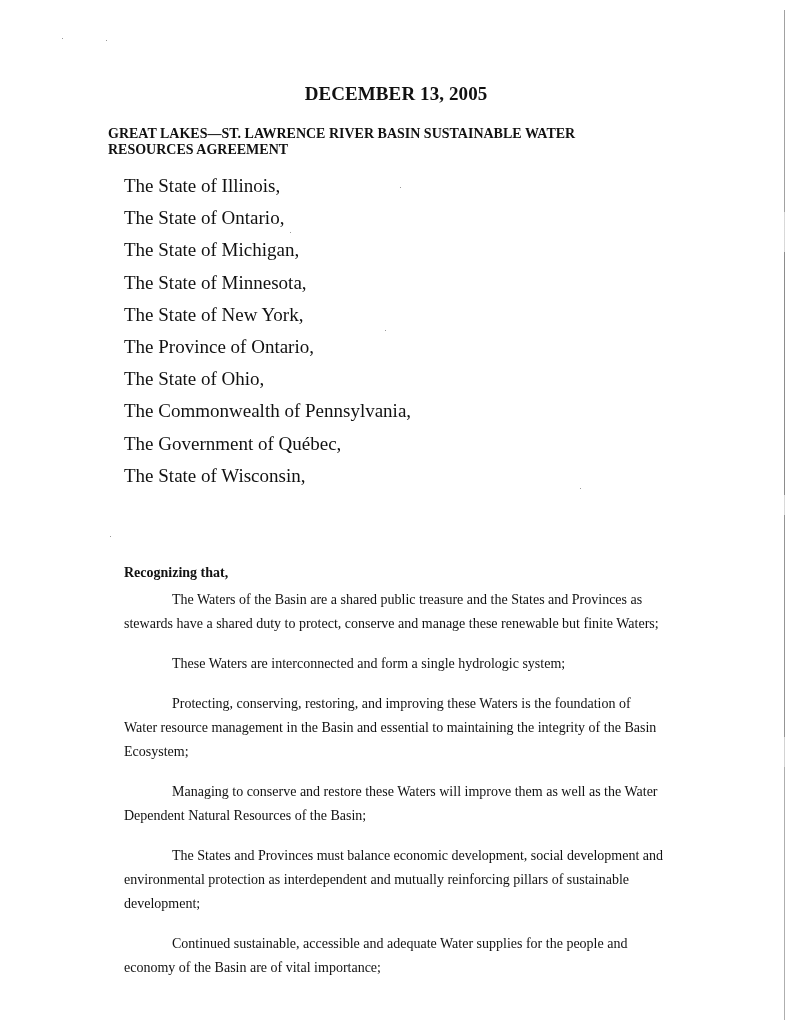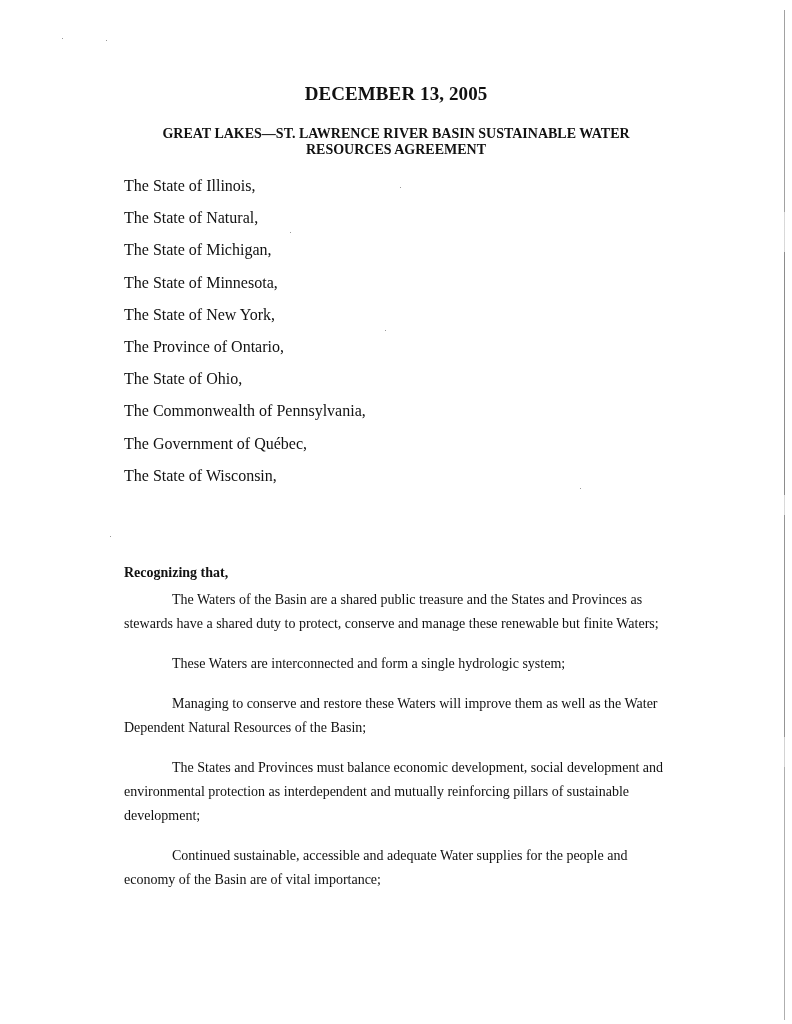--- a/index.html
+++ b/index.html
@@ -11,26 +11,26 @@
   .scanline {
     position: absolute; left: 784px; top: 10px; width: 1px; height: 1010px;
     background: linear-gradient(#8a8a8a 0 20%, #cfcfcf 20% 24%, #6f6f6f 24% 48%, #d0d0d0 48% 50%, #7a7a7a 50% 72%, #c8c8c8 72% 75%, #9a9a9a 75% 100%);
     opacity: 0.8;
   }
   .date {
     position: absolute; top: 83px; left: 0; width: 792px; text-align: center;
     font-weight: bold; font-size: 19px; letter-spacing: 0.1px;
   }
   .title {
-    position: absolute; top: 126px; left: 120px; width: 552px; text-align: center;
+    position: absolute; top: 126px; left: 108px; width: 552px; 
     font-weight: bold; font-size: 14px; line-height: 16px;
   }
   .parties {
     position: absolute; top: 178px; left: 124px; margin: 0; padding: 0; list-style: none;
-    font-size: 16px;
+    font-size: 19px;
   }
   .parties li { height: 32.2px; line-height: 16px; }
   .recognizing {
     position: absolute; top: 565px; left: 124px; font-weight: bold; font-size: 14px;
   }
   .recitals {
     position: absolute; top: 588px; left: 124px; width: 540px; font-size: 14px; line-height: 24px;
   }
   .recitals p { margin: 0 0 16px 0; text-indent: 48px; }
   .speck { position: absolute; width: 1px; height: 1px; background: #999; }
@@ -49,32 +49,33 @@
 
 <div class="date">DECEMBER 13, 2005</div>
 
 <div class="title">
   <div>GREAT LAKES—ST. LAWRENCE RIVER BASIN SUSTAINABLE WATER</div>
   <div>RESOURCES AGREEMENT</div>
 </div>
 
 <ul class="parties">
   <li>The State of Illinois,</li>
-  <li>The State of Natural,</li>
+  <li>The State of Ontario,</li>
   <li>The State of Michigan,</li>
   <li>The State of Minnesota,</li>
   <li>The State of New York,</li>
   <li>The Province of Ontario,</li>
   <li>The State of Ohio,</li>
   <li>The Commonwealth of Pennsylvania,</li>
   <li>The Government of Québec,</li>
   <li>The State of Wisconsin,</li>
 </ul>
 
 <div class="recognizing">Recognizing that,</div>
 
 <div class="recitals">
   <p>The Waters of the Basin are a shared public treasure and the States and Provinces as stewards have a shared duty to protect, conserve and manage these renewable but finite Waters;</p>
   <p>These Waters are interconnected and form a single hydrologic system;</p>
+  <p>Protecting, conserving, restoring, and improving these Waters is the foundation of Water resource management in the Basin and essential to maintaining the integrity of the Basin Ecosystem;</p>
   <p>Managing to conserve and restore these Waters will improve them as well as the Water Dependent Natural Resources of the Basin;</p>
   <p>The States and Provinces must balance economic development, social development and environmental protection as interdependent and mutually reinforcing pillars of sustainable development;</p>
   <p>Continued sustainable, accessible and adequate Water supplies for the people and economy of the Basin are of vital importance;</p>
 </div>
 
 </body></html>

